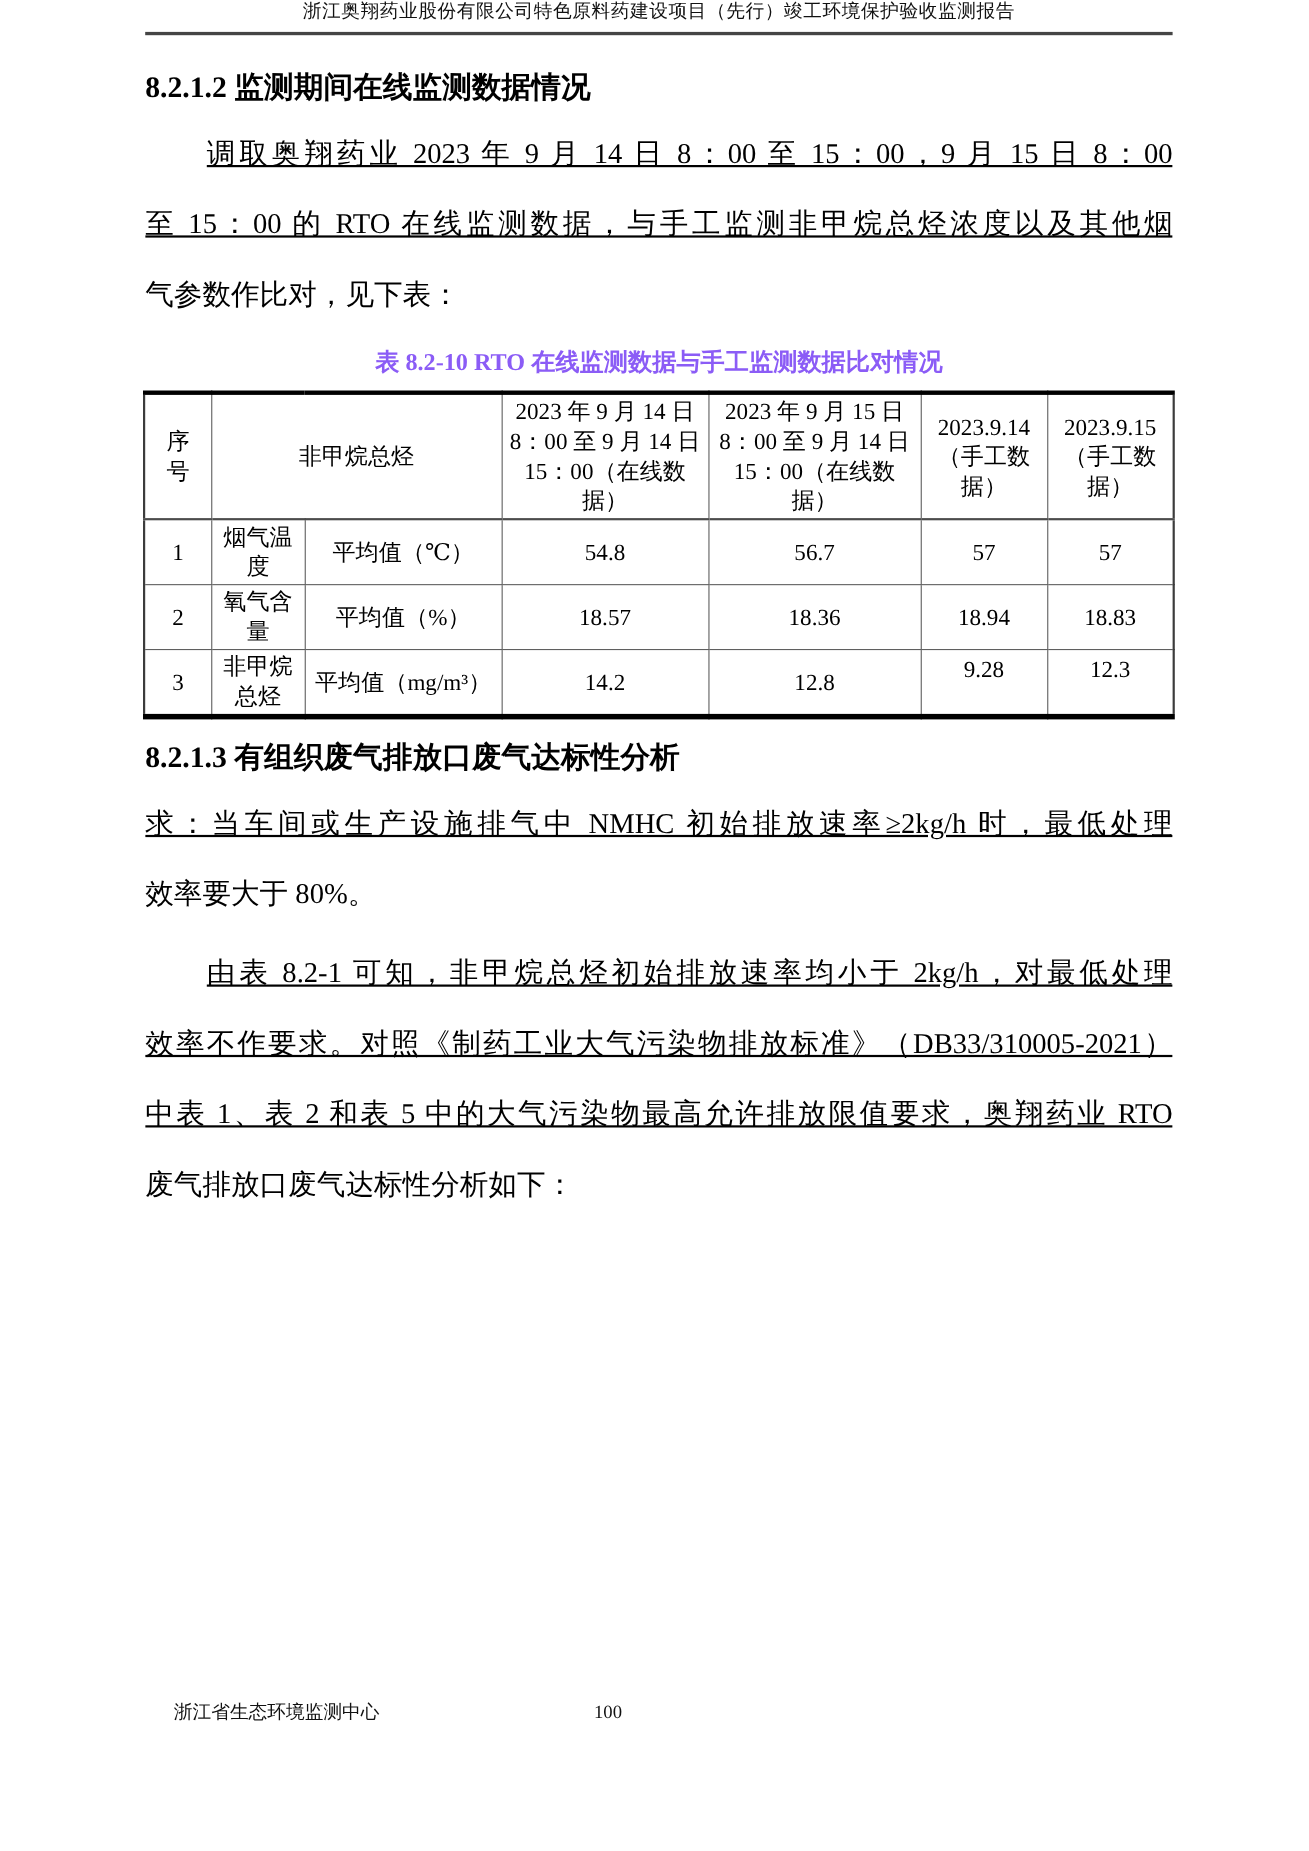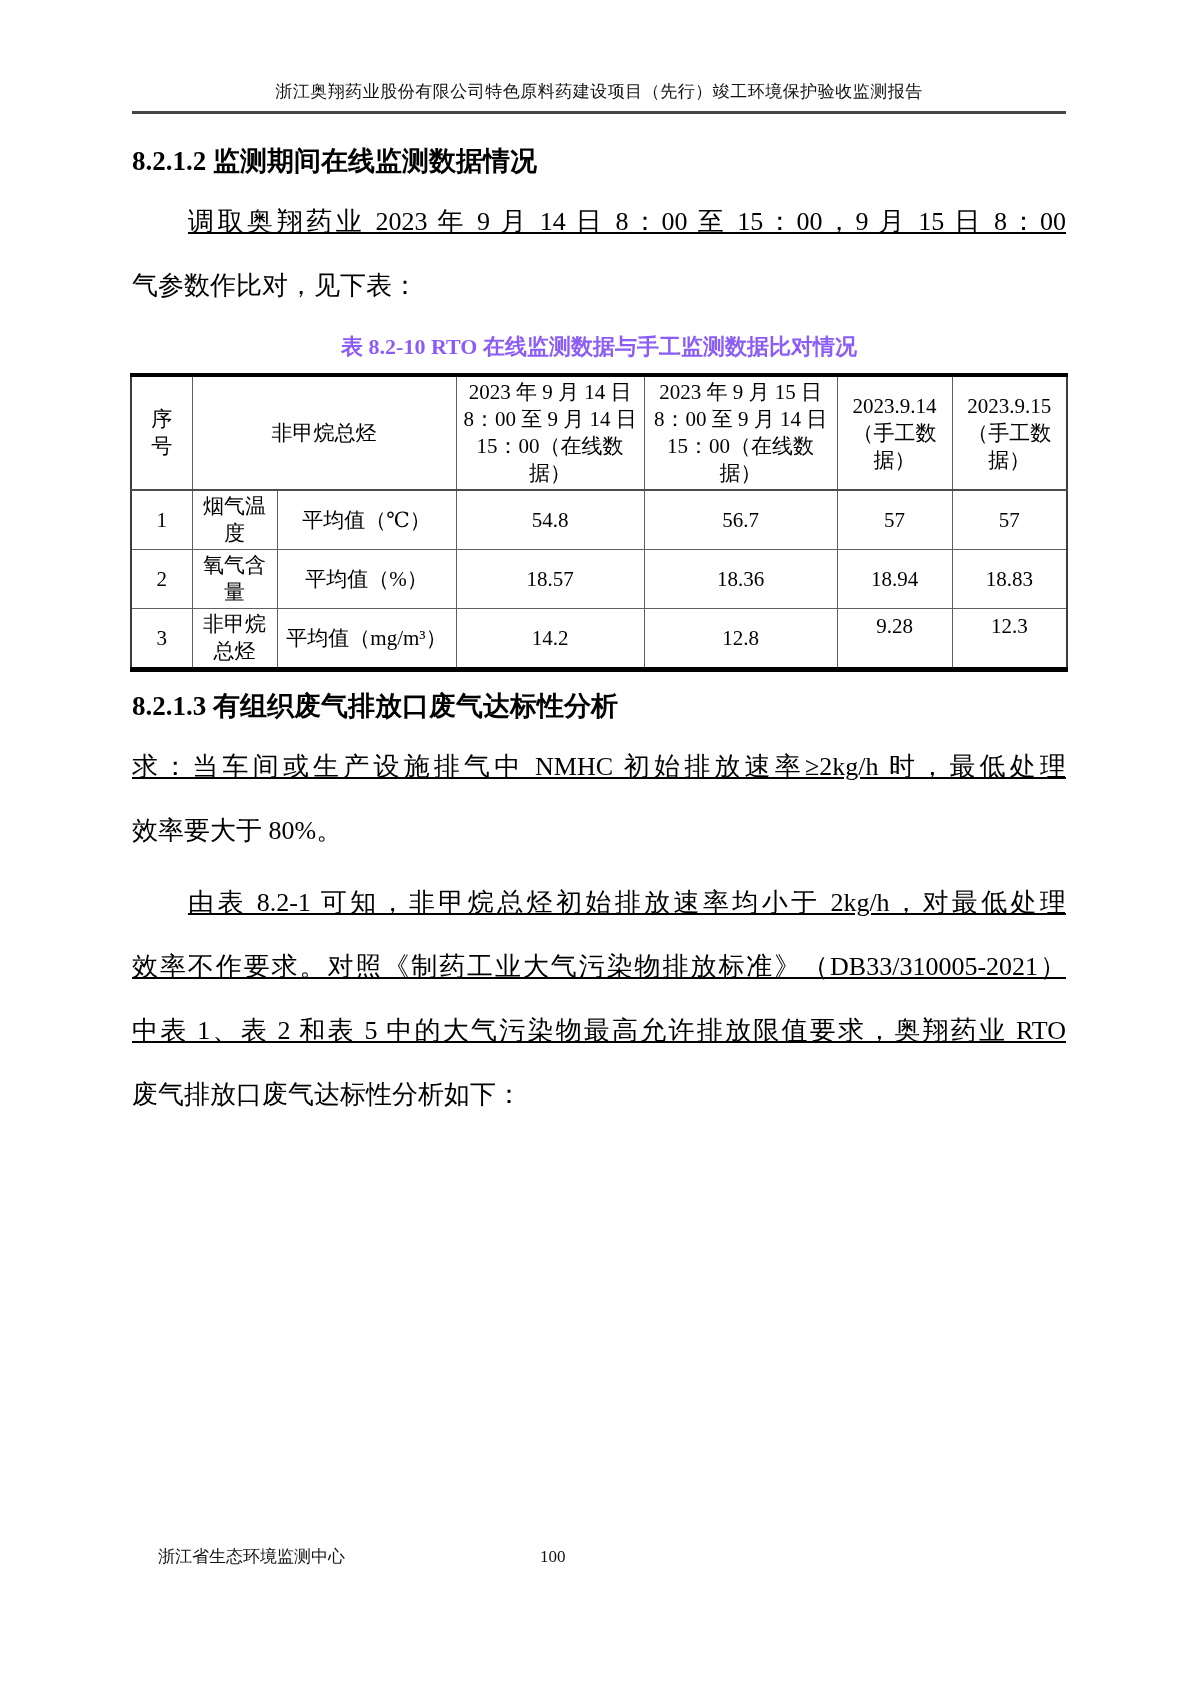--- a/index.html
+++ b/index.html
@@ -10,21 +10,20 @@
     margin: 0 auto;
     background: #ffffff;
     font-family: "Liberation Serif", "DejaVu Serif", serif;
     color: #0a0a0a;
     overflow: hidden;
     box-sizing: border-box;
     padding: 0 124px 0 132px;
   }
   
   .doc-header-title {
-    padding-top: 82px;
     text-align: center;
     font-size: 17px;
     line-height: 20px;
     letter-spacing: 0.5px;
     color: #111;
   }
   .doc-header-rule {
     margin-top: 9px;
     height: 3px;
     background: #454545;
@@ -124,20 +123,21 @@
 
   <div class="doc-header">
     <div class="doc-header-title">浙江奥翔药业股份有限公司特色原料药建设项目（先行）竣工环境保护验收监测报告</div>
     <div class="doc-header-rule"></div>
   </div>
 
   <h2 class="sec-heading" id="heading-8212">8.2.1.2 监测期间在线监测数据情况</h2>
 
   <div class="para" id="para-1">
     <div class="line just indent">调取奥翔药业 2023 年 9 月 14 日 8：00 至 15：00，9 月 15 日 8：00</div>
+    <div class="line just">至 15：00 的 RTO 在线监测数据，与手工监测非甲烷总烃浓度以及其他烟</div>
     <div class="line">气参数作比对，见下表：</div>
   </div>
 
   <div class="tbl-caption">表 8.2-10 RTO 在线监测数据与手工监测数据比对情况</div>
 
   <table class="cmp">
     <colgroup>
       <col class="w-no">
         <col class="w-fa">
         <col class="w-st">

